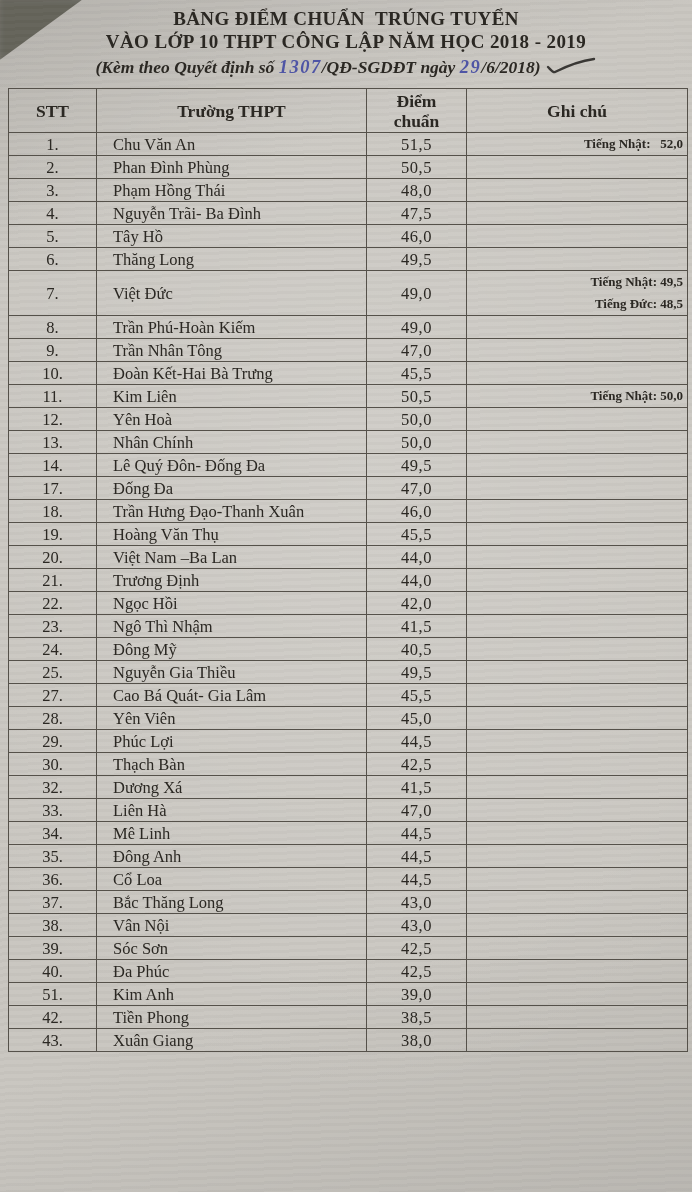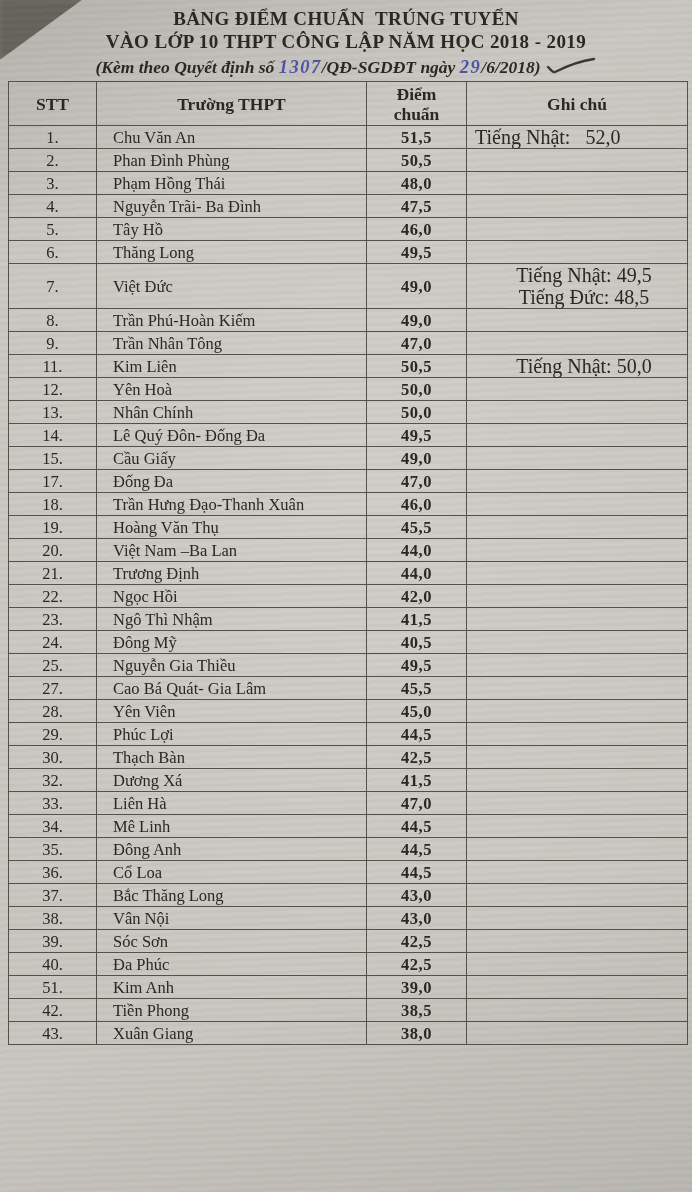--- a/index.html
+++ b/index.html
@@ -55,21 +55,21 @@
   .hand{
     color:var(--blue-ink);
     font-size:18.5px;
     letter-spacing:1.5px;
     font-style:italic;
     font-family:Liberation Serif, serif;
   }
   .checkmark{vertical-align:-2px;margin-left:4px;}
   table{
     position:absolute;
-    left:8px;top:81px;
+    left:8px;top:88px;
     width:679px;
     border-collapse:collapse;
     table-layout:fixed;
   }
   col.w-stt{width:88px;}
   col.w-school{width:270px;}
   col.w-score{width:100px;}
   col.w-note{width:221px;}
   th,td{
     border:1.5px solid var(--line);
@@ -83,24 +83,24 @@
     text-align:center;
     line-height:20px;
   }
   tbody td{
     font-size:16.5px;
     height:23px;
     line-height:21px;
   }
   td.c-stt{text-align:center;}
   td.c-school{padding-left:16px;}
-  td.c-score{text-align:center;font-weight:bold;letter-spacing:.5px;}
+  td.c-score{text-align:center;font-weight:normal;letter-spacing:.5px;}
   td.c-note{font-size:16px;padding-left:8px;vertical-align:top;}
   td.c-note.align-center{text-align:center;padding-left:18px;}
-  .note-line{white-space:pre-wrap;line-height:22px;font-weight:normal;font-size:20px;}
+  .note-line{white-space:pre-wrap;line-height:22px;font-weight:bold;font-size:13px;text-align:right;}
   
   .streaks{
     position:absolute;inset:0;pointer-events:none;
     background:repeating-linear-gradient(178deg, rgba(0,0,0,.018) 0 3px, rgba(255,255,255,.015) 3px 7px);
   }
 </style>
 </head>
 <body>
 
 <div class="page">
@@ -187,20 +187,26 @@
     <td class="c-score">49,0</td>
     <td class="c-note"></td>
   </tr>
         <tr>
     <td class="c-stt">9.</td>
     <td class="c-school">Trần Nhân Tông</td>
     <td class="c-score">47,0</td>
     <td class="c-note"></td>
   </tr>
         <tr>
+    <td class="c-stt">10.</td>
+    <td class="c-school">Đoàn Kết-Hai Bà Trưng</td>
+    <td class="c-score">45,5</td>
+    <td class="c-note"></td>
+  </tr>
+        <tr>
     <td class="c-stt">11.</td>
     <td class="c-school">Kim Liên</td>
     <td class="c-score">50,5</td>
     <td class="c-note align-center">
             <div class="note-line">Tiếng Nhật: 50,0</div>
           </td>
   </tr>
         <tr>
     <td class="c-stt">12.</td>
     <td class="c-school">Yên Hoà</td>
@@ -213,26 +219,20 @@
     <td class="c-score">50,0</td>
     <td class="c-note"></td>
   </tr>
         <tr>
     <td class="c-stt">14.</td>
     <td class="c-school">Lê Quý Đôn- Đống Đa</td>
     <td class="c-score">49,5</td>
     <td class="c-note"></td>
   </tr>
         <tr>
-    <td class="c-stt">15.</td>
-    <td class="c-school">Cầu Giấy</td>
-    <td class="c-score">49,0</td>
-    <td class="c-note"></td>
-  </tr>
-        <tr>
     <td class="c-stt">17.</td>
     <td class="c-school">Đống Đa</td>
     <td class="c-score">47,0</td>
     <td class="c-note"></td>
   </tr>
         <tr>
     <td class="c-stt">18.</td>
     <td class="c-school">Trần Hưng Đạo-Thanh Xuân</td>
     <td class="c-score">46,0</td>
     <td class="c-note"></td>

